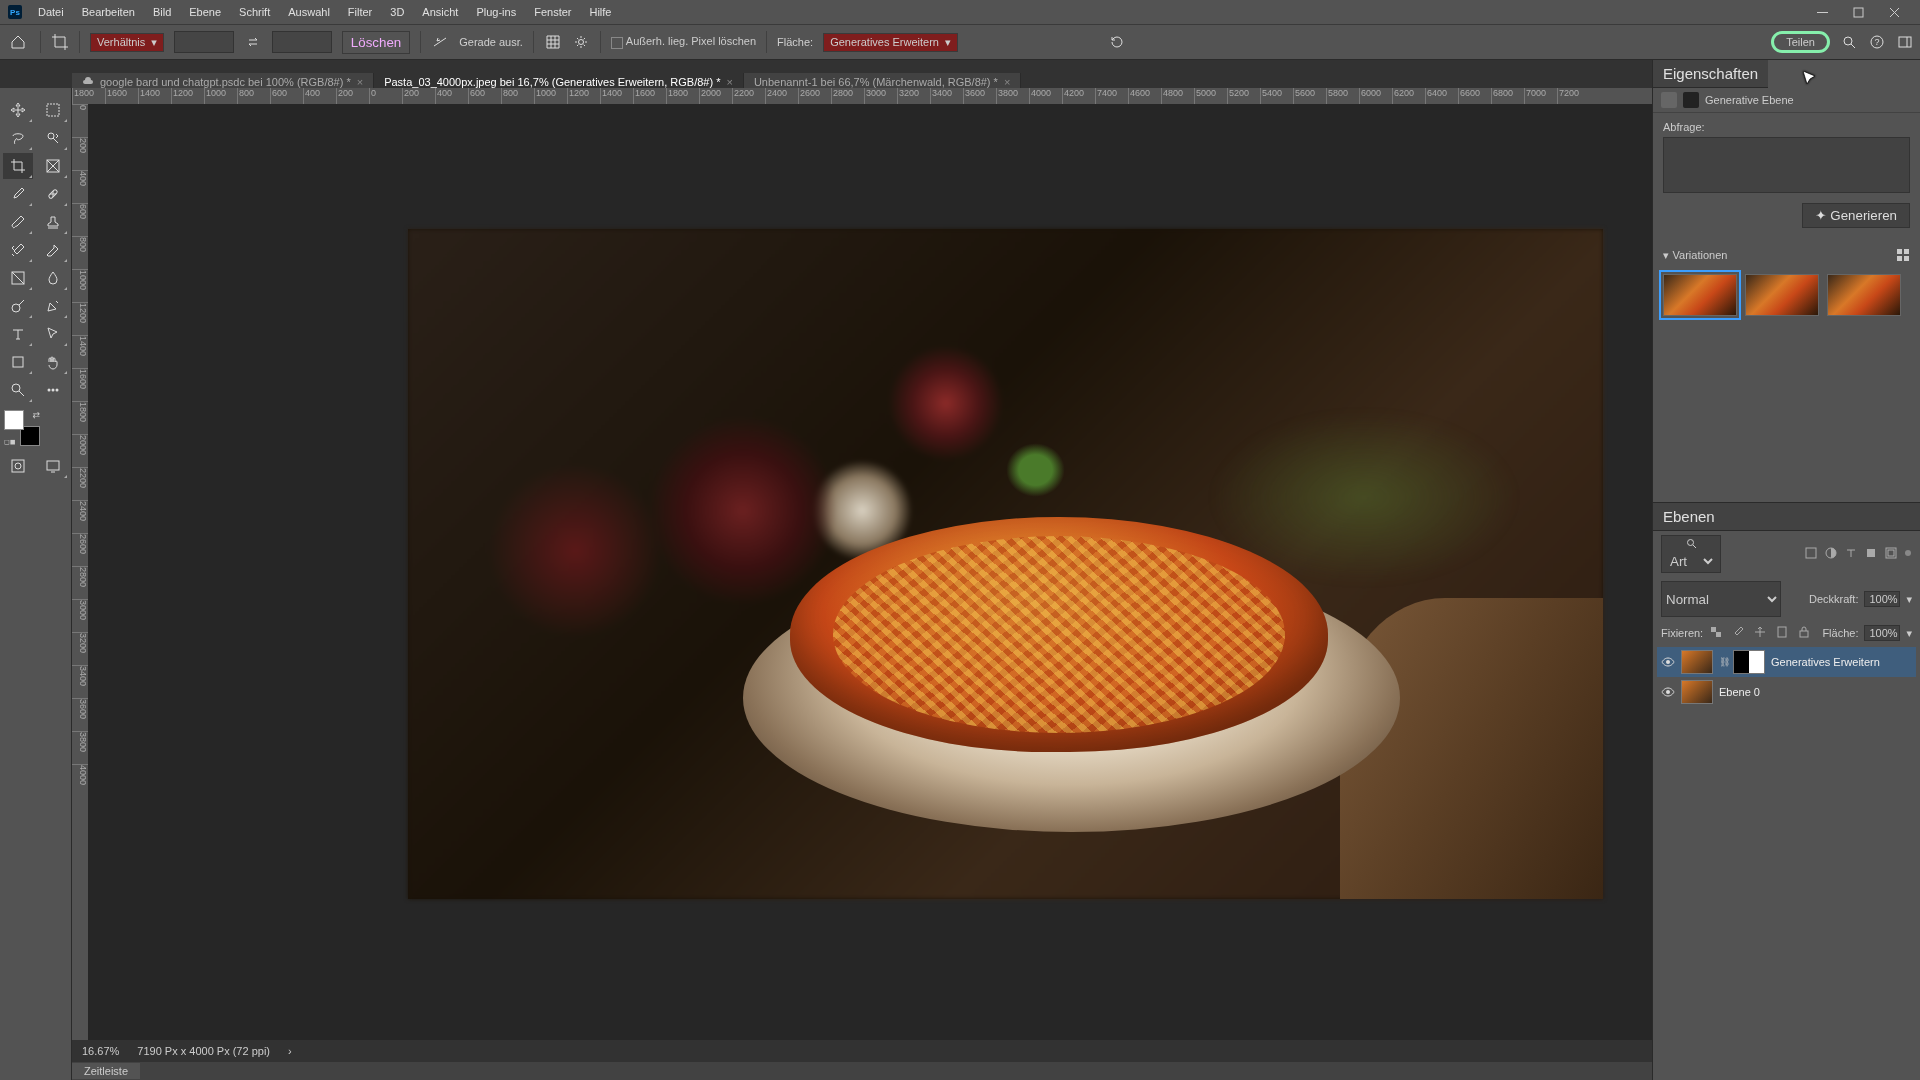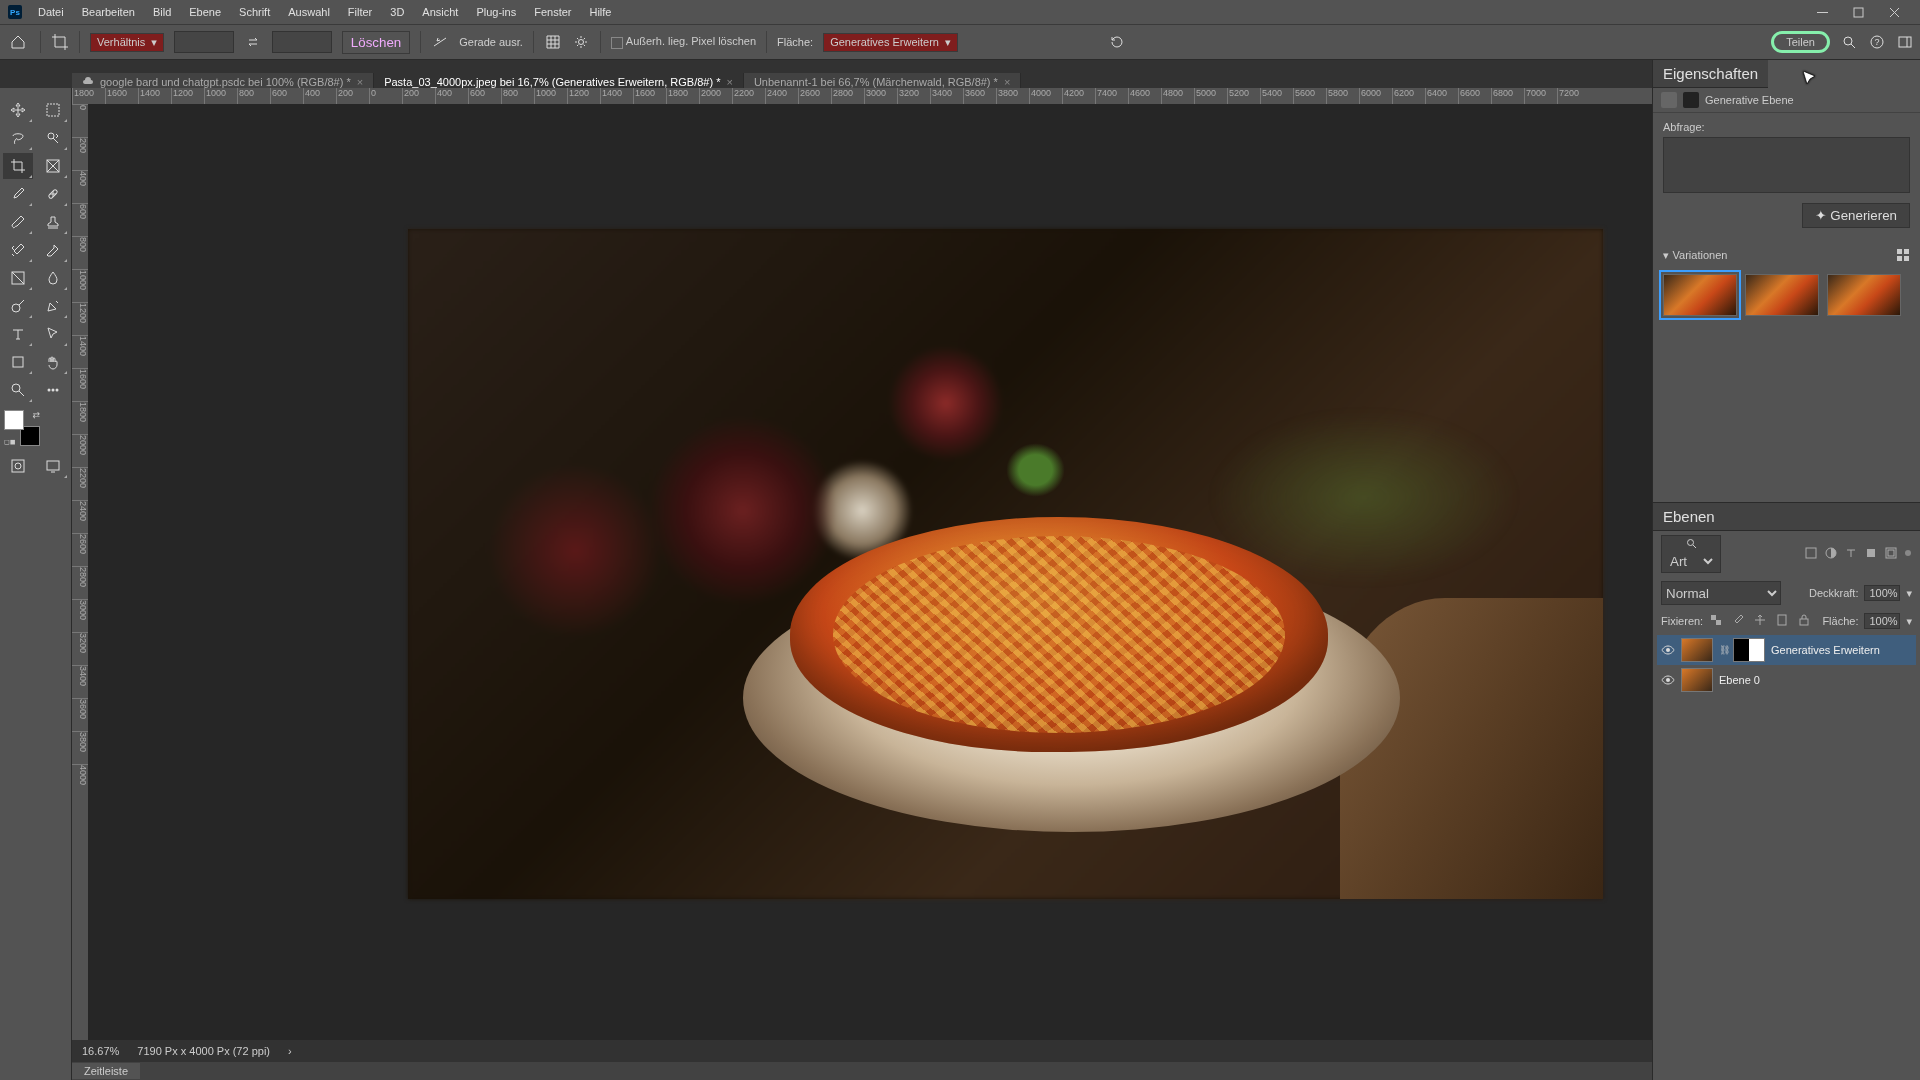--- a/index.html
+++ b/index.html
@@ -75,21 +75,21 @@
 .thumb { width:74px; height:42px; border:1px solid #666; background:linear-gradient(135deg, #3a2818 0%, #d87828 40%, #c84818 60%, #2a1808 100%); position:relative; }
 .thumb.selected { outline:2px solid #3b9eff; outline-offset:2px; }
 
 .layers-panel { flex:1; display:flex; flex-direction:column; border-top:1px solid #2a2a2a; }
 .lay-opts { padding:4px 8px; display:flex; gap:6px; align-items:center; }
 .lay-search { display:flex; align-items:center; gap:4px; background:#424242; padding:2px 4px; border:1px solid #333;flex-direction:column; }
 .lay-search select { background:transparent; border:none; color:#ccc; width:50px; }
 .lay-filter-ic { display:flex; gap:4px; margin-left:auto; }
 .lay-filter-ic div { width:16px; height:16px; }
 .blend-row { display:flex; padding:4px 8px; gap:6px; align-items:center; }
-.blend-row select { background:#424242; border:1px solid #333; color:#ccc; width:120px; height:24px; }
+.blend-row select { background:#424242; border:1px solid #333; color:#ccc; width:120px; height:36px; }
 .pct-lbl { color:#ccc; }
 .pct-val { background:#424242; border:1px solid #333; padding:1px 4px; width:36px; text-align:right; }
 .lock-row { display:flex; padding:4px 8px; gap:6px; align-items:center; }
 .lock-row .ic { width:16px; height:16px; }
 .layer-list { flex:1; padding:2px 4px; }
 .layer { display:flex; align-items:center; padding:3px 4px; gap:6px; }
 .layer.sel { background:#3f5e7d; }
 .layer .eye { width:14px; height:14px; }
 .layer .lthumb { width:32px; height:24px; background:linear-gradient(135deg,#d87828,#3a2818); border:1px solid #777; }
 .layer .lmask { width:32px; height:24px; background:#fff; border:1px solid #777; display:flex; }

